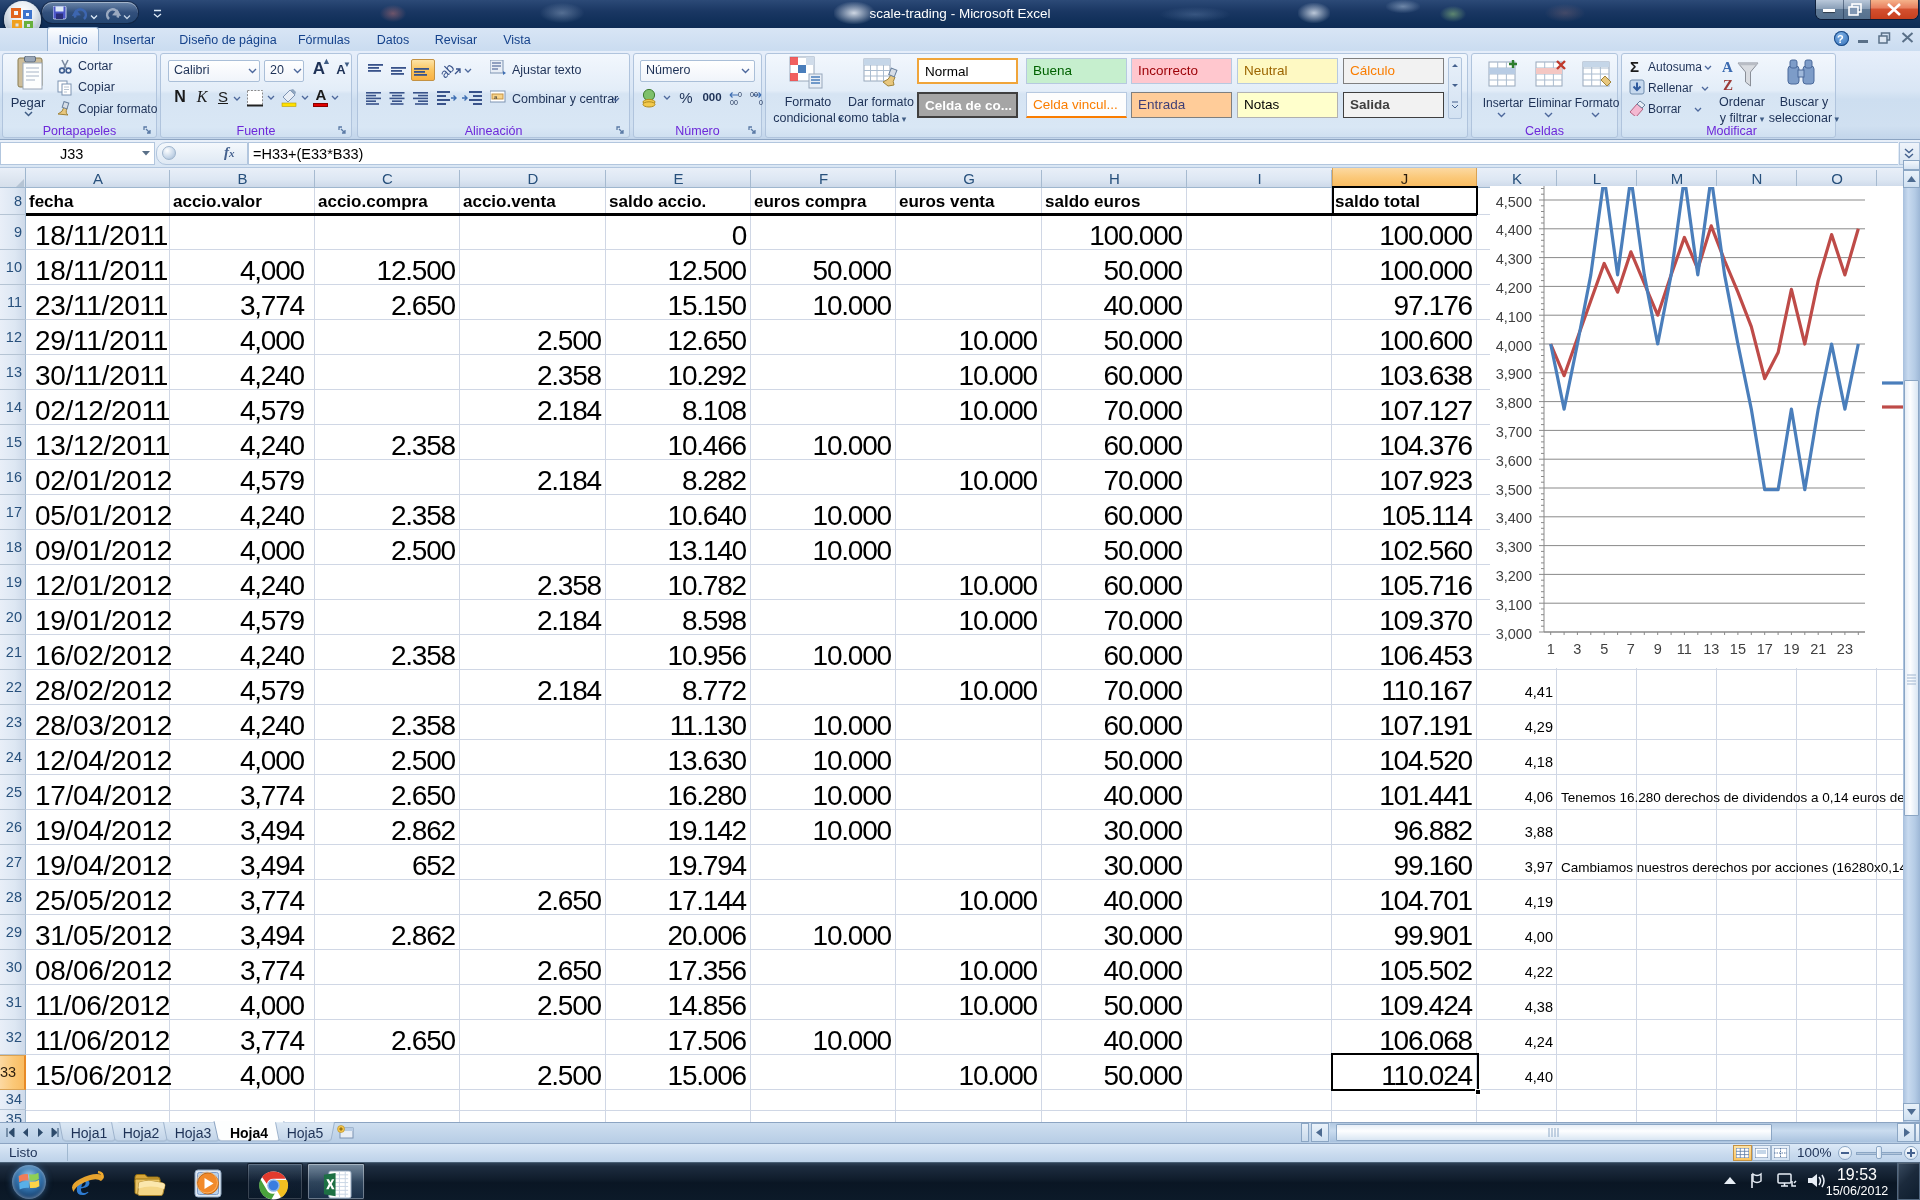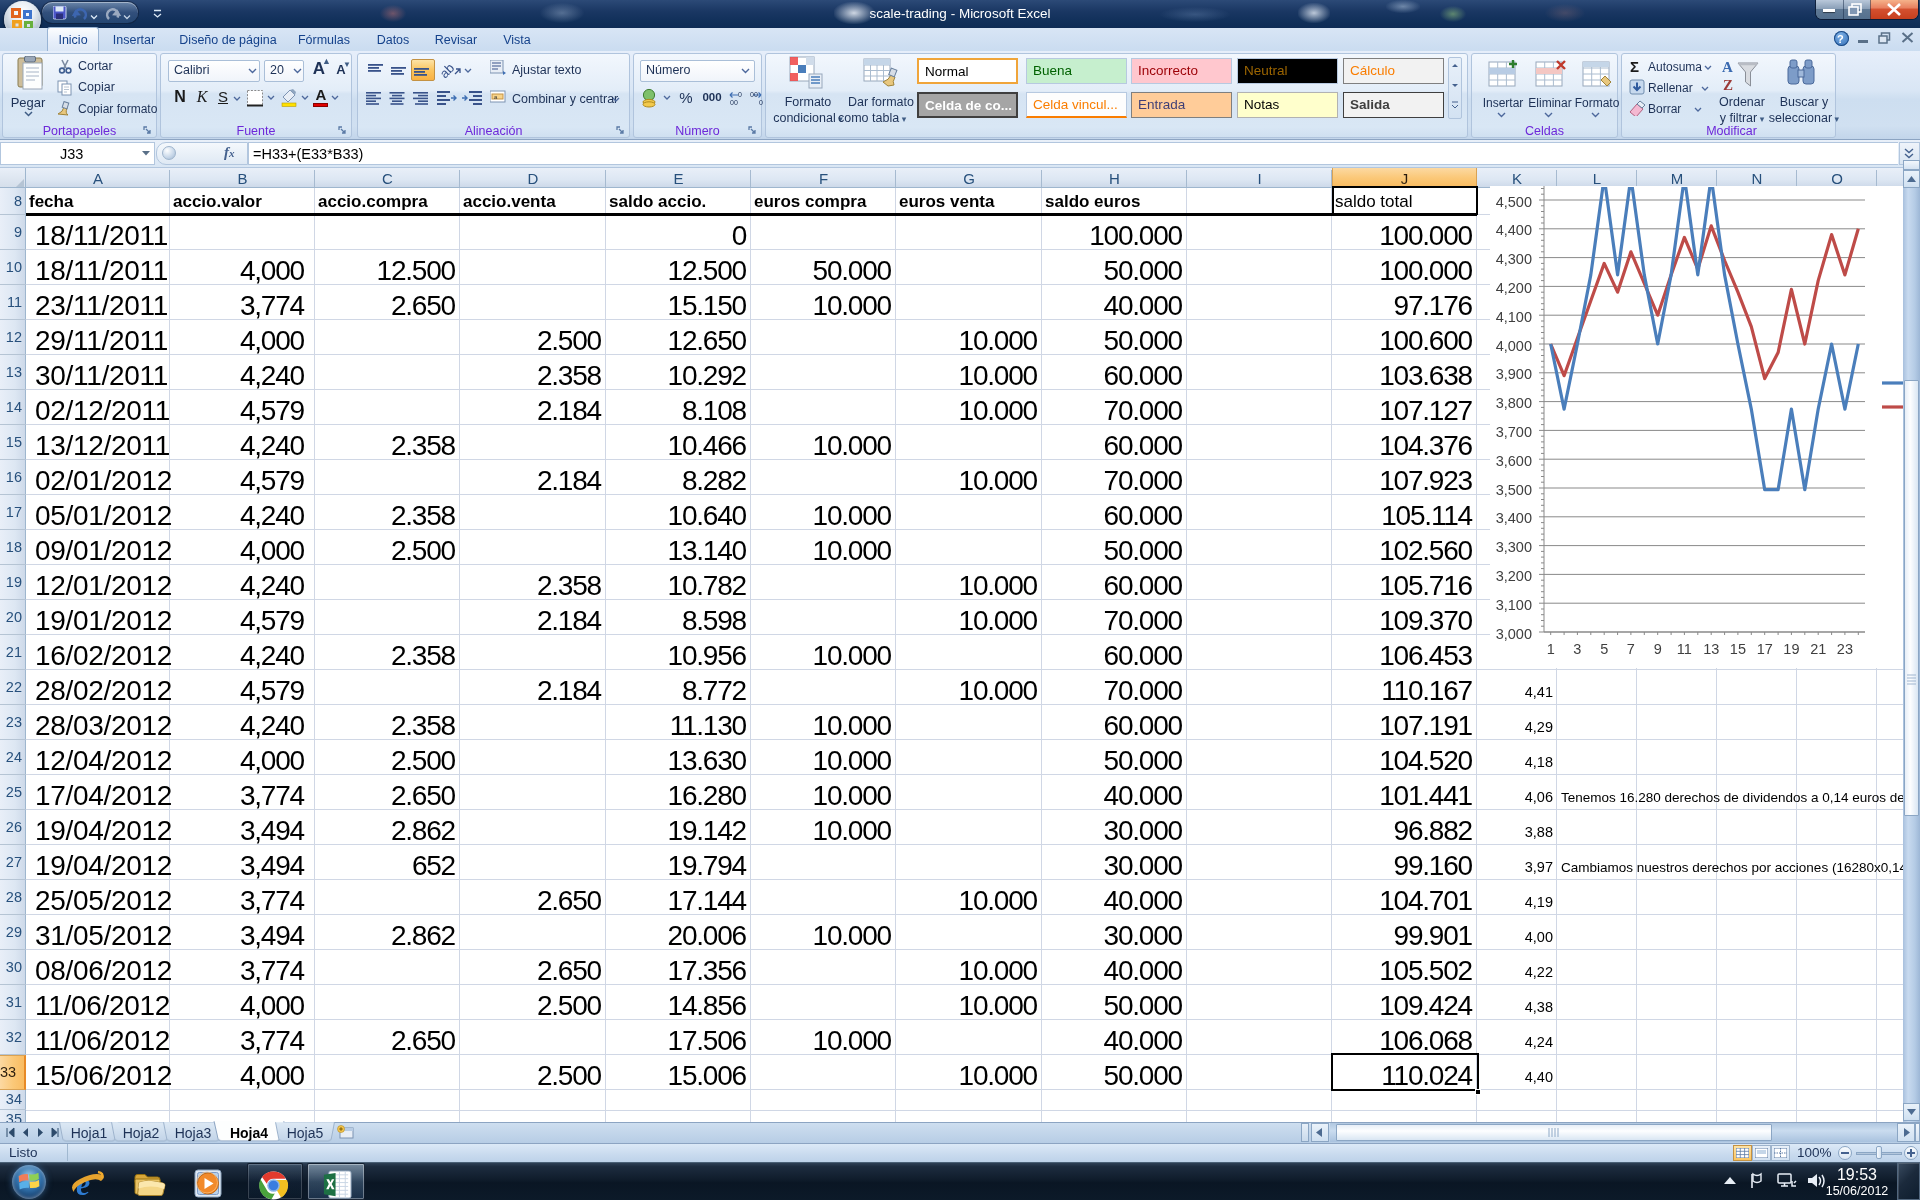--- a/index.html
+++ b/index.html
@@ -279,21 +279,21 @@
  <path d="M1 9 h26 M1 14.5 h26 M1 20 h26 M7.5 3 v22 M14 3 v22 M20.5 3 v22" stroke="#aabccf"></path>
  <rect x="1" y="3" width="26" height="6" fill="#c5d6e8"></rect>
  <path d="M20 26 q6 -2 8 -7 l4 2 q-3 5 -1 8 l-6 1z" fill="#e8c77e" stroke="#a08338"></path>
  <rect x="27" y="13" width="6" height="7" fill="#d6dde6" stroke="#69809d" transform="rotate(22 30 16)"></rect>
 </svg>
 <div class="abs btxt" style="left:838px;top:95px;width:86px;text-align:center">Dar formato</div>
 <div class="abs btxt" style="left:838px;top:111px;width:86px;">como tabla<span style="font-size:9px;color:#3f5d85"> ▾</span></div>
 <div class="abs" style="left:917px;top:58px;width:101px;height:26px;background:#fff;color:#000;border:2px solid #f0a53a;font-size:13.5px;padding:4px 0 0 6px;overflow:hidden;white-space:nowrap">Normal</div>
 <div class="abs" style="left:1026px;top:58px;width:101px;height:26px;background:#c6efce;color:#006100;border:1px solid #b7c9e0;font-size:13.5px;padding:4px 0 0 6px;overflow:hidden;white-space:nowrap">Buena</div>
 <div class="abs" style="left:1131px;top:58px;width:101px;height:26px;background:#ffc7ce;color:#9c0006;border:1px solid #b7c9e0;font-size:13.5px;padding:4px 0 0 6px;overflow:hidden;white-space:nowrap">Incorrecto</div>
-<div class="abs" style="left:1237px;top:58px;width:101px;height:26px;background:#000000;color:#9c6500;border:1px solid #b7c9e0;font-size:13.5px;padding:4px 0 0 6px;overflow:hidden;white-space:nowrap">Neutral</div>
+<div class="abs" style="left:1237px;top:58px;width:101px;height:26px;background:#fef9c3;color:#9c6500;border:1px solid #b7c9e0;font-size:13.5px;padding:4px 0 0 6px;overflow:hidden;white-space:nowrap">Neutral</div>
 <div class="abs" style="left:1343px;top:58px;width:101px;height:26px;background:#f2f2f2;color:#fa7d00;border:1px solid #7f7f7f;font-size:13.5px;padding:4px 0 0 6px;overflow:hidden;white-space:nowrap">Cálculo</div>
 <div class="abs" style="left:917px;top:92px;width:101px;height:26px;background:#a5a5a5;color:#ffffff;border:2px double #3f3f3f;font-size:13.5px;font-weight:700;padding:4px 0 0 6px;overflow:hidden;white-space:nowrap">Celda de co...</div>
 <div class="abs" style="left:1026px;top:92px;width:101px;height:26px;background:#fdfdfd;color:#fa7d00;border:1px solid #b7c9e0;border-bottom:2px solid #fa7d00;font-size:13.5px;padding:4px 0 0 6px;overflow:hidden;white-space:nowrap">Celda vincul...</div>
 <div class="abs" style="left:1131px;top:92px;width:101px;height:26px;background:#ffcc99;color:#3f3f76;border:1px solid #7f7f7f;font-size:13.5px;padding:4px 0 0 6px;overflow:hidden;white-space:nowrap">Entrada</div>
 <div class="abs" style="left:1237px;top:92px;width:101px;height:26px;background:#ffffcc;color:#000000;border:1px solid #b2b2b2;font-size:13.5px;padding:4px 0 0 6px;overflow:hidden;white-space:nowrap">Notas</div>
 <div class="abs" style="left:1343px;top:92px;width:101px;height:26px;background:#f2f2f2;color:#3f3f3f;border:1px solid #3f3f3f;font-size:13.5px;font-weight:700;padding:4px 0 0 6px;overflow:hidden;white-space:nowrap">Salida</div>
 <div class="abs" style="left:1448px;top:57px;width:14px;height:62px;background:linear-gradient(#e8f0f9,#d3e2f2);border:1px solid #b0c4dd;border-radius:2px"></div>
 <svg class="abs" style="left:1451px;top:62px" width="8" height="50" viewBox="0 0 8 50">
       <path d="M1 5 l3 -3 3 3z" fill="#44618e"></path>
       <path d="M1 22 l3 3 3 -3z" fill="#44618e"></path>
@@ -523,21 +523,21 @@
 <div class="abs" style="left:26px;top:1089px;width:1877px;height:1px;background:#d0d7e5"></div>
 <div class="abs" style="left:26px;top:1110px;width:1877px;height:1px;background:#d0d7e5"></div>
 <div class="abs" style="left:29px;top:192px;font-size:17px;font-weight:700;color:#000">fecha</div>
 <div class="abs" style="left:173px;top:192px;font-size:17px;font-weight:700;color:#000">accio.valor</div>
 <div class="abs" style="left:318px;top:192px;font-size:17px;font-weight:700;color:#000">accio.compra</div>
 <div class="abs" style="left:463px;top:192px;font-size:17px;font-weight:700;color:#000">accio.venta</div>
 <div class="abs" style="left:609px;top:192px;font-size:17px;font-weight:700;color:#000">saldo accio.</div>
 <div class="abs" style="left:754px;top:192px;font-size:17px;font-weight:700;color:#000">euros compra</div>
 <div class="abs" style="left:899px;top:192px;font-size:17px;font-weight:700;color:#000">euros venta</div>
 <div class="abs" style="left:1045px;top:192px;font-size:17px;font-weight:700;color:#000">saldo euros</div>
-<div class="abs" style="left:1335px;top:192px;font-size:17px;font-weight:400;color:#000">saldo total</div>
+<div class="abs" style="left:1335px;top:192px;font-size:17px;font-weight:700;color:#000">saldo total</div>
 <div class="abs" style="left:26px;top:213px;width:1451px;height:2.5px;background:#000"></div>
 <div class="abs" style="left:1332px;top:186px;width:146px;height:29px;border:2px solid #000"></div>
 <div class="abs date" style="left:35px;top:219.5px">18/11/2011</div>
 <div class="abs num" style="left:606px;top:219.5px;width:140px;text-align:right">0</div>
 <div class="abs num" style="left:1042px;top:219.5px;width:140px;text-align:right">100.000</div>
 <div class="abs num" style="left:1332px;top:219.5px;width:140px;text-align:right">100.000</div>
 <div class="abs date" style="left:35px;top:254.5px">18/11/2011</div>
 <div class="abs num" style="left:170px;top:254.5px;width:134px;text-align:right">4,000</div>
 <div class="abs num" style="left:315px;top:254.5px;width:140px;text-align:right">12.500</div>
 <div class="abs num" style="left:606px;top:254.5px;width:140px;text-align:right">12.500</div>

